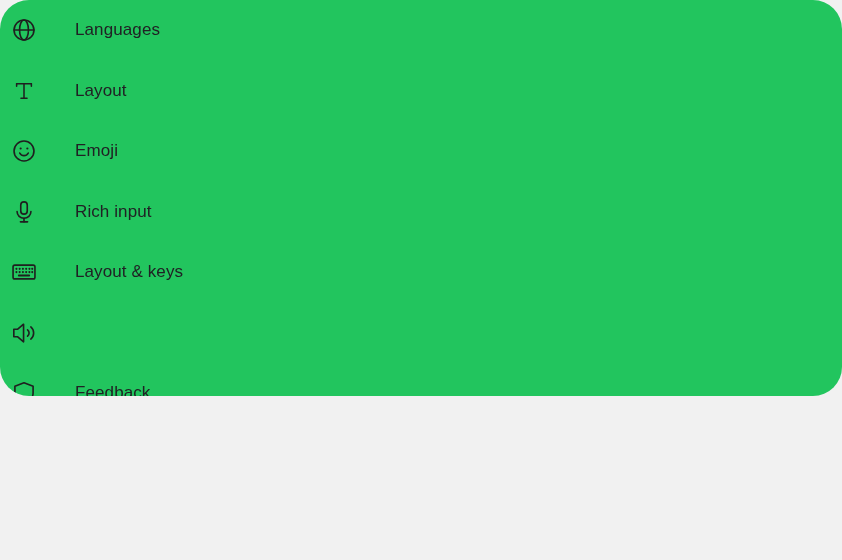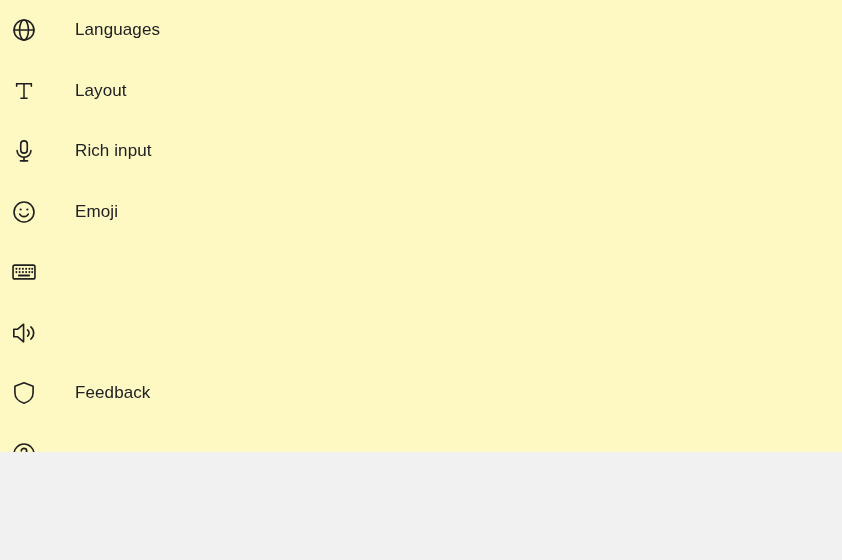--- a/index.html
+++ b/index.html
@@ -11,23 +11,24 @@
     width: 842px;
     height: 560px;
     overflow: hidden;
     background: #f1f1f1;
     font-family: "Liberation Sans", "DejaVu Sans", sans-serif;
     -webkit-font-smoothing: antialiased;
   }
   #settings-screen {
     position: relative;
     width: 842px;
-    height: 452px;
-    background: #fef9c3;
+    height: 396px;
+    background: #22c55e;
     overflow: hidden;
+    border-radius: 29px;
   }
   #settings-list {
     position: absolute;
     top: 0;
     left: 0;
     width: 842px;
   }
   .settings-row {
     position: relative;
     display: flex;
@@ -110,39 +111,39 @@
           <line x1="18.8" y1="5.4" x2="18.8" y2="7.6"></line>
           <line x1="9.2" y1="18.6" x2="14.8" y2="18.6"></line>
         </svg>
       </span>
       <span class="row-label">Layout</span>
     </div>
 
     <div class="settings-row">
       <span class="row-icon">
         <svg viewBox="0 0 24 24" fill="none" stroke="currentColor" stroke-width="1.5" stroke-linecap="round" stroke-linejoin="round" aria-hidden="true">
+          <circle cx="12" cy="12" r="9.2"></circle>
+          <circle cx="8.9" cy="9.7" r="1.0" fill="currentColor" stroke="none"></circle>
+          <circle cx="15.1" cy="9.7" r="1.0" fill="currentColor" stroke="none"></circle>
+          <path d="M8.1 13.9c.9 1.6 2.3 2.4 3.9 2.4s3-.8 3.9-2.4"></path>
+        </svg>
+      </span>
+      <span class="row-label">Emoji</span>
+    </div>
+
+    <div class="settings-row">
+      <span class="row-icon">
+        <svg viewBox="0 0 24 24" fill="none" stroke="currentColor" stroke-width="1.5" stroke-linecap="round" stroke-linejoin="round" aria-hidden="true">
           <rect x="9" y="2.6" width="6" height="11.4" rx="3"></rect>
           <path d="M5.6 11.6c0 3.5 2.9 6.2 6.4 6.2s6.4-2.7 6.4-6.2"></path>
           <line x1="12" y1="17.8" x2="12" y2="21.1"></line>
           <line x1="8.7" y1="21.1" x2="15.3" y2="21.1"></line>
         </svg>
       </span>
       <span class="row-label">Rich input</span>
-    </div>
-
-    <div class="settings-row">
-      <span class="row-icon">
-        <svg viewBox="0 0 24 24" fill="none" stroke="currentColor" stroke-width="1.5" stroke-linecap="round" stroke-linejoin="round" aria-hidden="true">
-          <circle cx="12" cy="12" r="9.2"></circle>
-          <circle cx="8.9" cy="9.7" r="1.0" fill="currentColor" stroke="none"></circle>
-          <circle cx="15.1" cy="9.7" r="1.0" fill="currentColor" stroke="none"></circle>
-          <path d="M8.1 13.9c.9 1.6 2.3 2.4 3.9 2.4s3-.8 3.9-2.4"></path>
-        </svg>
-      </span>
-      <span class="row-label">Emoji</span>
     </div>
 
     <div class="settings-row">
       <span class="row-icon">
         <svg viewBox="0 0 24 24" fill="none" stroke="currentColor" stroke-width="1.5" stroke-linecap="round" stroke-linejoin="round" aria-hidden="true">
           <rect x="1.9" y="5.6" width="20.2" height="12.8" rx="1.6"></rect>
           <line x1="5.0" y1="9.1" x2="5.0" y2="9.1" stroke-width="1.9"></line>
           <line x1="8.0" y1="9.1" x2="8.0" y2="9.1" stroke-width="1.9"></line>
           <line x1="11.0" y1="9.1" x2="11.0" y2="9.1" stroke-width="1.9"></line>
           <line x1="14.0" y1="9.1" x2="14.0" y2="9.1" stroke-width="1.9"></line>
@@ -150,20 +151,21 @@
           <line x1="19.6" y1="9.1" x2="19.6" y2="9.1" stroke-width="1.9"></line>
           <line x1="5.0" y1="12.1" x2="5.0" y2="12.1" stroke-width="1.9"></line>
           <line x1="8.0" y1="12.1" x2="8.0" y2="12.1" stroke-width="1.9"></line>
           <line x1="11.0" y1="12.1" x2="11.0" y2="12.1" stroke-width="1.9"></line>
           <line x1="14.0" y1="12.1" x2="14.0" y2="12.1" stroke-width="1.9"></line>
           <line x1="17.0" y1="12.1" x2="17.0" y2="12.1" stroke-width="1.9"></line>
           <line x1="19.6" y1="12.1" x2="19.6" y2="12.1" stroke-width="1.9"></line>
           <line x1="7.2" y1="15.2" x2="16.8" y2="15.2" stroke-width="1.7"></line>
         </svg>
       </span>
+      <span class="row-label">Layout &amp; keys</span>
     </div>
 
     <div class="settings-row">
       <span class="row-icon">
         <svg viewBox="0 0 24 24" fill="none" stroke="currentColor" stroke-width="1.5" stroke-linecap="round" stroke-linejoin="round" aria-hidden="true">
           <path d="M11.6 3.9 6.2 8.5H2.6v7h3.6l5.4 4.6z"></path>
           <path d="M15.3 9.1c.9.8 1.4 1.8 1.4 2.9s-.5 2.1-1.4 2.9"></path>
           <path d="M18.3 6.4c1.7 1.4 2.6 3.4 2.6 5.6s-.9 4.2-2.6 5.6"></path>
         </svg>
       </span>

